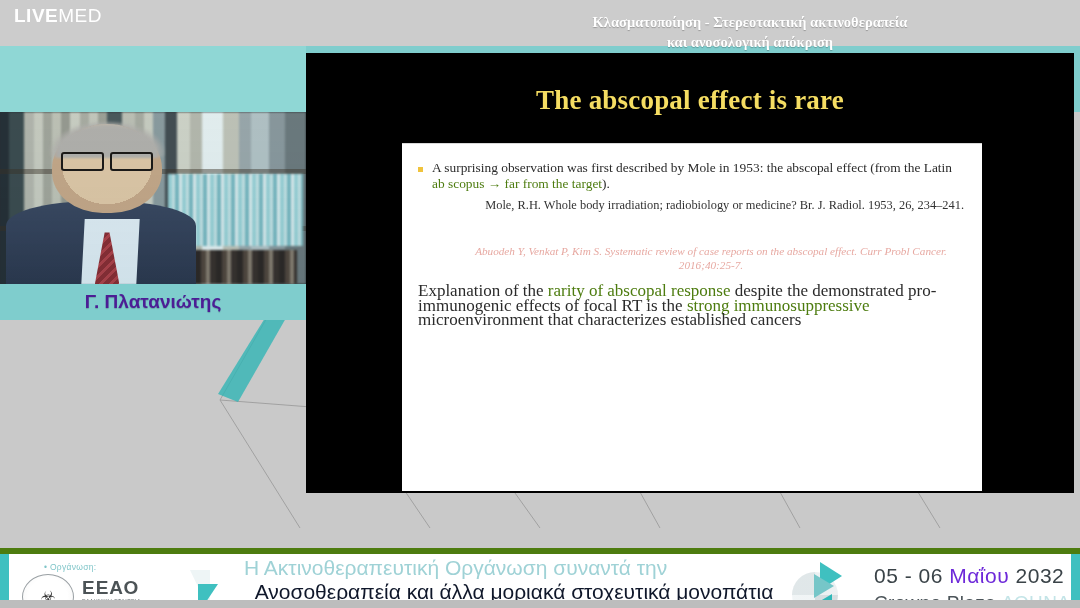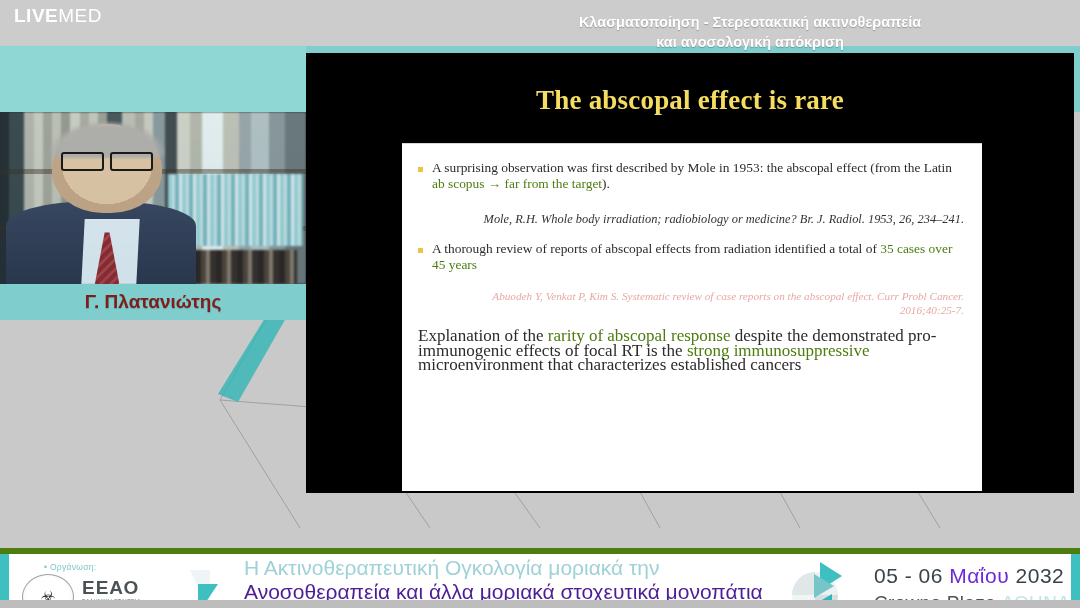--- a/index.html
+++ b/index.html
@@ -52,20 +52,21 @@
   
   .header-title {
     position: absolute; left: 430px; top: 12px; width: 640px;
     z-index: 7;
     text-align: center;
     color: #ffffff;
     font-weight: bold;
     font-size: 14.5px;
     line-height: 20px;
     text-shadow: 0 1px 1px rgba(0,0,0,.25);
+    font-family: Liberation Serif, serif;
   }
 
   
   .cam-wrap {
     position: absolute; left: 0px; top: 112px; width: 306px; height: 172px;
     overflow: hidden; z-index: 5; background: #2a2f33;
   }
   .cam-img { position: absolute; inset: 0; }
   .shelf {
     position: absolute; inset: 0;
@@ -147,21 +148,21 @@
     mix-blend-mode: multiply;
   }
 
   
   .speaker-band {
     position: absolute; left: 0; top: 284px; width: 306px; height: 36px;
     background: #7fcdcd; z-index: 6;
     display: flex; align-items: center; justify-content: center;
   }
   .speaker-band span {
-    color: #7f1d1d; font-size: 19px; font-weight: bold;
+    color: #4c1d95; font-size: 19px; font-weight: bold;
     text-shadow: 0 1px 1px rgba(0,0,0,.18);
   }
 
   
   .slide {
     position: absolute; left: 306px; top: 53px; width: 768px; height: 440px;
     background: #000000; z-index: 8; overflow: hidden;
   }
   .slide-title {
     position: absolute; left: 0; top: 32px; width: 100%;
@@ -182,27 +183,27 @@
   .bullet-row { display: flex; align-items: flex-start; }
   .bullet-mark {
     width: 14px; min-width: 14px; padding-top: 7px;
   }
   .bullet-mark i {
     display: block; width: 5px; height: 5px; background: #f0c33c;
   }
   .bullet-text { font-size: 13.4px; line-height: 15.5px; }
   .red { color: #4d7c0f; }
   .cite {
-    font-style: italic; font-size: 12.4px; line-height: 15px;
+    font-size: 12.4px; line-height: 15px;
     text-align: right; color: #333;
-    margin: 21px 2px 0 24px;
+    margin: 7px 2px 0 24px;
   }
   .cite-red {
     font-style: italic; font-size: 11.2px; line-height: 13.5px;
-    text-align: right; color: #e7a9a2;
+    text-align: center; color: #e7a9a2;
     margin: 8px 2px 0 40px;
   }
   .explain {
     font-size: 17px; line-height: 14.6px; margin-top: 12px; color: #2b2b2b;
   }
   .sp-10 { height: 10px; }
   .sp-14 { height: 14px; }
 
   
   .bottom-wrap {
@@ -244,21 +245,21 @@
     line-height: 19px;
   }
   .eeao-text .small {
     font-size: 5.3px; color: #6b7376; line-height: 6.2px; letter-spacing: .4px;
     margin-top: 1px;
   }
   .event-title {
     position: absolute; left: 244px; top: 2px; width: 540px;
     color: #9fd2d6; font-size: 21px; line-height: 23.5px; font-weight: 300;
   }
-  .event-title .l2 { color: #4c1d95; }
+  .event-title .l2 { color: #0f172a; text-align: center; }
   .event-title sup { font-size: 13px; }
   .tri-mark {
     position: absolute; left: 186px; top: 16px; width: 46px; height: 46px;
   }
   .tri-mark .t1 {
     position: absolute; left: 4px; top: 0;
     border-left: 20px solid transparent; border-right: 0 solid transparent;
     border-top: 42px solid #eef5f6;
   }
   .tri-mark .t2 {
@@ -407,28 +408,20 @@
           </div>
         <div class="bullet-text">
           <span>A surprising observation was first described by Mole in 1953: the abscopal effect (from the Latin </span><span class="red">ab scopus → far from the target</span><span>).</span>
         </div>
       </div>
 
       <div class="cite">Mole, R.H. Whole body irradiation; radiobiology or medicine? Br. J. Radiol. 1953, 26, 234–241.</div>
 
       <div class="sp-14"></div>
 
-      <div class="bullet-row">
-        <div class="bullet-mark">
-            <i></i>
-          </div>
-        <div class="bullet-text">
-          <span>A thorough review of reports of abscopal effects from radiation identified a total of </span><span class="red">35 cases over 45 years</span><span></span>
-        </div>
-      </div>
 
       <div class="sp-10"></div>
 
 
       <div class="cite-red">Abuodeh Y, Venkat P, Kim S. Systematic review of case reports on the abscopal effect. Curr Probl Cancer. 2016;40:25-7.</div>
 
       <div class="explain">
         <span>Explanation of the </span><span class="red">rarity of abscopal response</span><span> despite the demonstrated pro-immunogenic effects of focal RT is the </span><span class="red">strong immunosuppressive</span><span> microenvironment that characterizes established cancers</span>
       </div>
 
@@ -450,21 +443,21 @@
       <div class="small">ΑΚΤΙΝΟΘΕΡΑΠΕΥΤΙΚΗΣ</div>
       <div class="small">ΟΓΚΟΛΟΓΙΑΣ</div>
     </div>
 
     <div class="tri-mark">
       <div class="t1"></div>
         <div class="t2"></div>
     </div>
 
     <div class="event-title">
-      <div>Η Ακτινοθεραπευτική Ογκολογία μοριακά την</div>
+      <div>Η Ακτινοθεραπευτική Οργάνωση συναντά την</div>
       <div class="l2">Ανοσοθεραπεία και άλλα μοριακά στοχευτικά μονοπάτια</div>
       <div class="l2"><span>στον 35</span><sup>ο</sup><span> αιώνα</span></div>
     </div>
 
     <div class="logo-mark">
       <div class="circ"></div>
         <div class="a1"></div>
         <div class="a2"></div>
         <div class="a3"></div>
         <div class="a4"></div>

